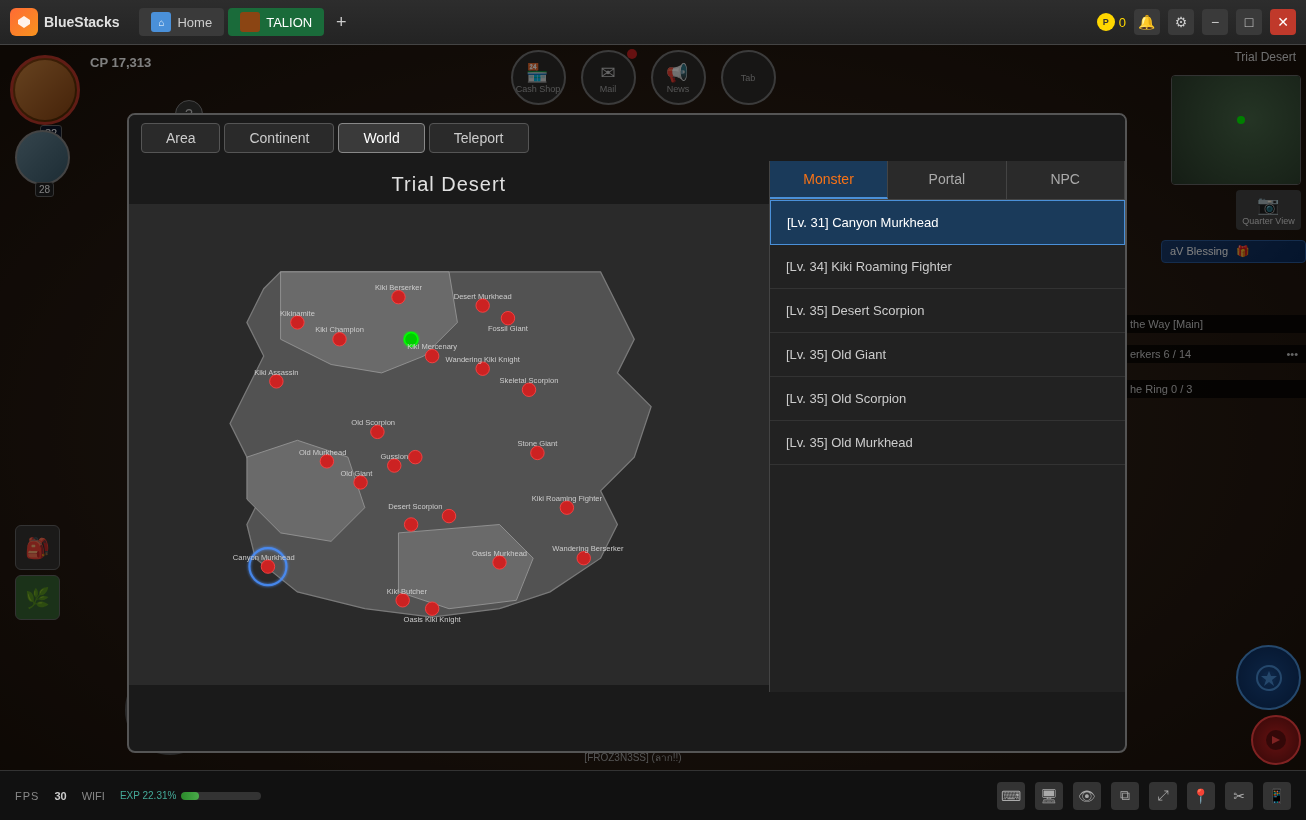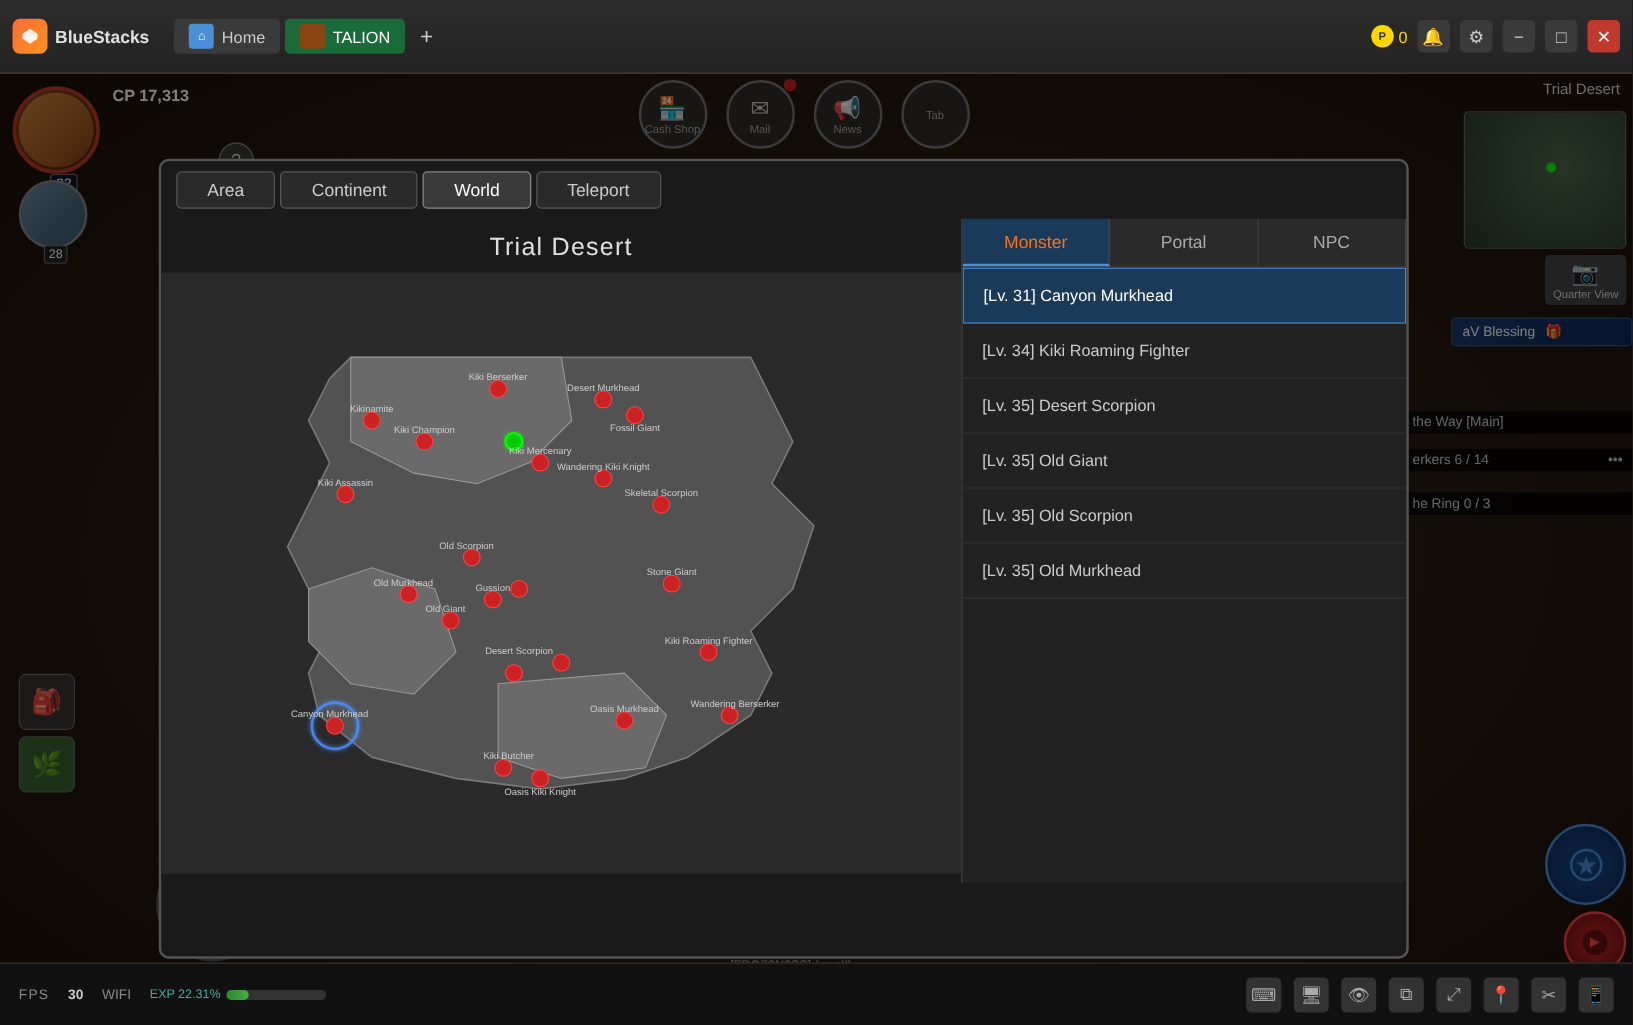--- a/index.html
+++ b/index.html
@@ -8,21 +8,21 @@
       height: 820px;
       overflow: hidden;
       font-family: Arial, sans-serif;
       background: #1a1a1a;
       position: relative;
     }
 
     
     .title-bar {
       width: 100%;
-      height: 59px;
+      height: 45px;
       background: linear-gradient(180deg, #2d2d2d 0%, #232323 100%);
       display: flex;
       align-items: center;
       padding: 0 10px;
       border-bottom: 1px solid #444;
       position: relative;
       z-index: 100;
     }
     .title-bar-logo {
       display: flex;

